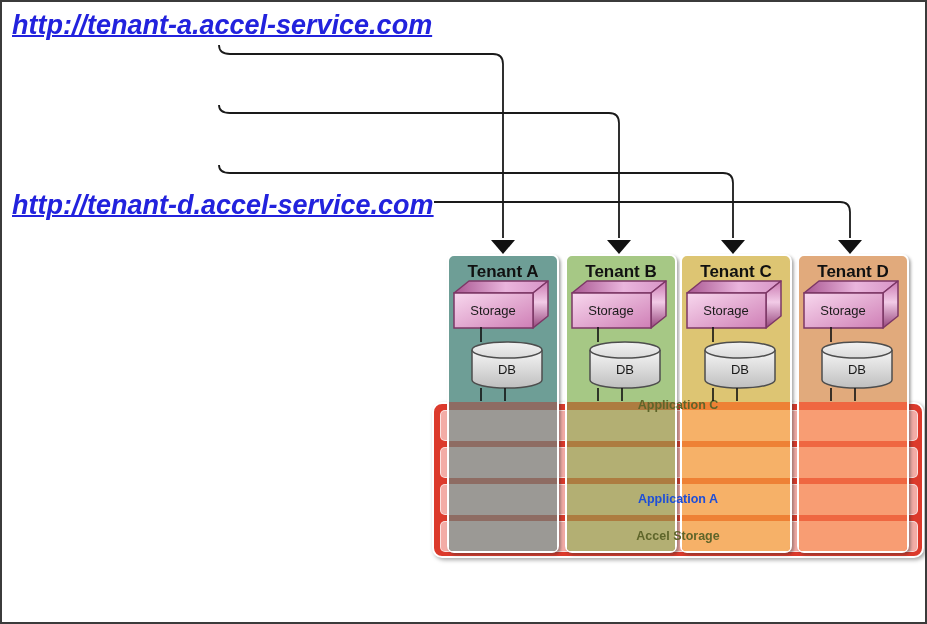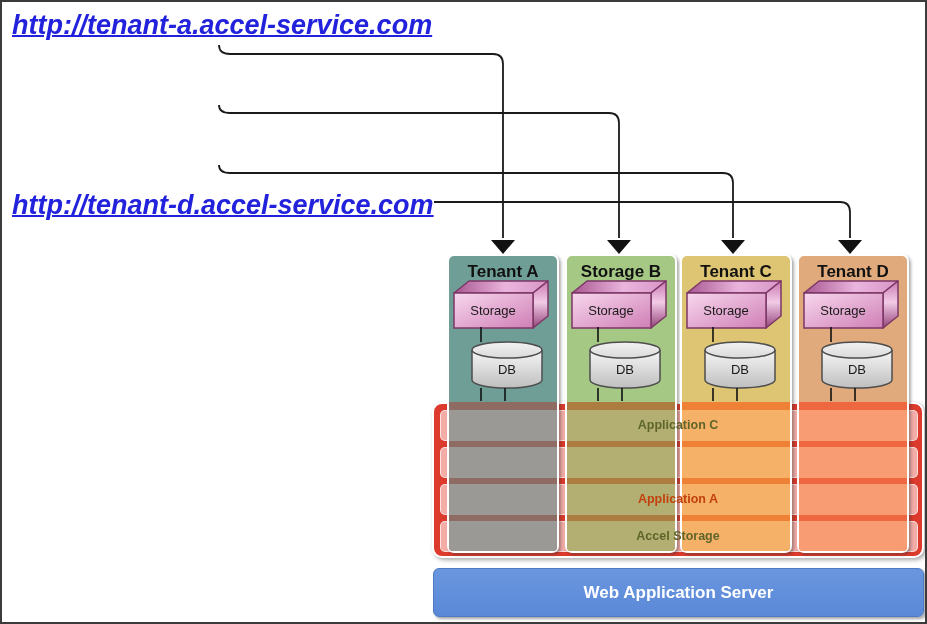--- a/index.html
+++ b/index.html
@@ -35,21 +35,21 @@
   .storage{position:absolute;left:4px;top:23px;width:100px;height:52px;}
   .db{position:absolute;left:21px;top:84px;width:74px;height:52px;}
   .band{position:absolute;left:0;right:0;bottom:0;height:149px;background:var(--sep);
         border-radius:0 0 4px 4px;overflow:hidden;}
   .band .r{position:absolute;left:0;right:0;height:31px;background:var(--row);}
   .r.r0{top:8px;} .r.r1{top:45px;} .r.r2{top:82px;} .r.r3{top:119px;}
 
   
   .layer-label{position:absolute;left:430px;width:492px;height:31px;line-height:31px;
                text-align:center;font-weight:bold;font-size:12.5px;z-index:3;}
-  .layer-label.l0{top:408px;} .layer-label.l1{top:445px;}
+  .layer-label.l0{top:388px;} .layer-label.l1{top:445px;}
   .layer-label.l2{top:482px;} .layer-label.l3{top:519px;}
 
   
   .server-bar{position:absolute;left:431px;top:566px;width:491px;height:49px;
               box-sizing:border-box;border-radius:6px;border:1px solid #4e79c4;
               box-shadow:2px 2px 3px rgba(0,0,0,.35);
               text-align:center;line-height:47px;font-weight:bold;font-size:17px;z-index:2;}
 
   svg text{font-family:"Liberation Sans",sans-serif;}
 </style>
@@ -83,21 +83,21 @@
     </svg>
     <div class="band">
       <div class="r r0"></div>
         <div class="r r1"></div>
         <div class="r r2"></div>
         <div class="r r3"></div>
     </div>
   </div>
 
   <div class="tenant-col t1" style="--head: #a6c885; --row: #b3af73; --sep: #ad7c40;">
-    <div class="tenant-title">Storage B</div>
+    <div class="tenant-title">Tenant B</div>
     <svg class="storage" viewBox="0 0 100 52">
       <polygon points="1,14 16,2 95,2 80,14" fill="url(#gTop)" stroke="#7c3766" stroke-width="1.5" stroke-linejoin="round"></polygon>
       <polygon points="80,14 95,2 95,37 80,49" fill="url(#gSide)" stroke="#7c3766" stroke-width="1.5" stroke-linejoin="round"></polygon>
       <rect x="1" y="14" width="79" height="35" fill="url(#gFront)" stroke="#7c3766" stroke-width="1.5"></rect>
       <text x="40" y="36" text-anchor="middle" font-size="13" fill="#1a1a1a">Storage</text>
     </svg>
     <svg class="db" viewBox="0 0 74 52">
       <path d="M2,10 L2,40 A35,8 0 0 0 72,40 L72,10" fill="url(#gBody)" stroke="#4d4d4d" stroke-width="1.5"></path>
       <ellipse cx="37" cy="10" rx="35" ry="8" fill="url(#gDbTop)" stroke="#4d4d4d" stroke-width="1.5"></ellipse>
       <text x="37" y="34" text-anchor="middle" font-size="13" fill="#1a1a1a">DB</text>
@@ -146,24 +146,23 @@
     </svg>
     <div class="band">
       <div class="r r0"></div>
         <div class="r r1"></div>
         <div class="r r2"></div>
         <div class="r r3"></div>
     </div>
   </div>
 
   <div class="layer-label l0" style="color: rgb(94, 101, 42);">Application C</div>
-  <div class="layer-label l2" style="color: #c2410c;">Application A</div>
+  <div class="layer-label l2" style="color: #1d4ed8;">Application A</div>
   <div class="layer-label l3" style="color: rgb(94, 101, 42);">Accel Storage</div>
 
-  <div class="server-bar" style="background: linear-gradient(rgb(106, 150, 222), rgb(91, 137, 216)); color: rgb(255, 255, 255);">Web Application Server</div>
 
   <svg class="wires" viewBox="0 0 927 624">
     <defs>
       <linearGradient id="gFront" x1="0" y1="0" x2="1" y2="1">
         <stop offset="0" stop-color="#f8d8ee"></stop>
           <stop offset="1" stop-color="#cf7fb6"></stop>
       </linearGradient>
       <linearGradient id="gTop" x1="0" y1="0" x2="1" y2="0">
         <stop offset="0" stop-color="#a85690"></stop>
           <stop offset="0.55" stop-color="#eab5dd"></stop>

